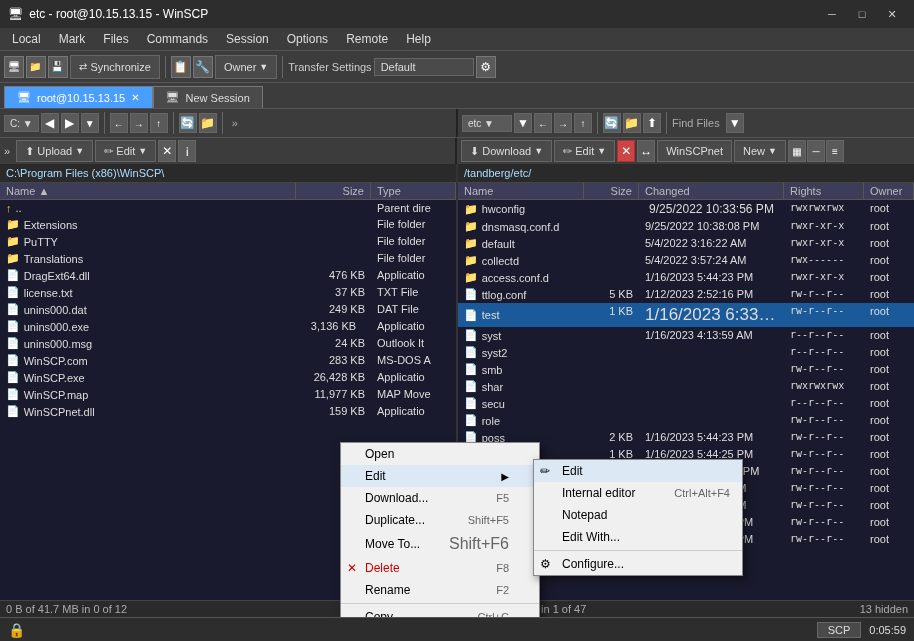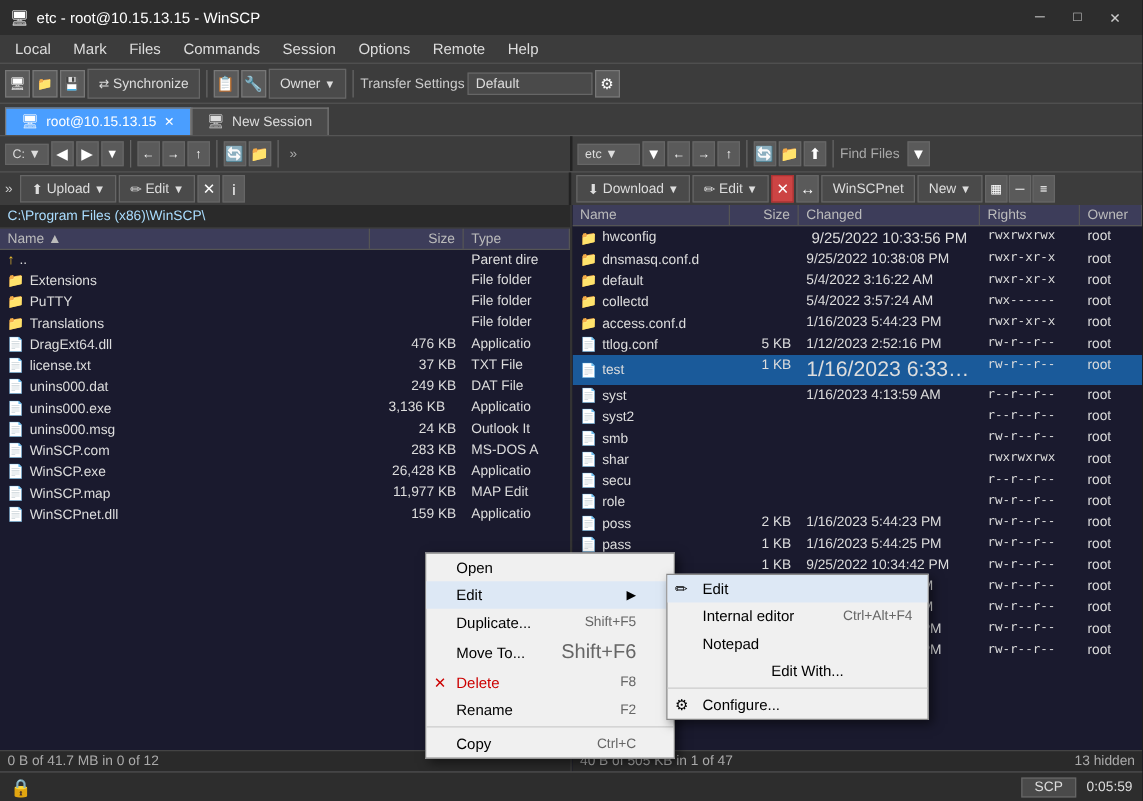--- a/index.html
+++ b/index.html
@@ -323,35 +323,36 @@
     </div>
     <div class="file-cell size" style="width:75px;text-align:right;">26,428 KB</div>
     <div class="file-cell type" style="width:85px;">Applicatio</div>
   </div>
           <div class="file-row">
     <div class="file-cell name" style="flex:1;display:flex;align-items:center;">
       <span style="color:#87ceeb;margin-right:4px;">📄</span>
       <span>WinSCP.map</span>
     </div>
     <div class="file-cell size" style="width:75px;text-align:right;">11,977 KB</div>
-    <div class="file-cell type" style="width:85px;">MAP Edit</div>
+    <div class="file-cell type" style="width:85px;">MAP Move</div>
   </div>
           <div class="file-row">
     <div class="file-cell name" style="flex:1;display:flex;align-items:center;">
       <span style="color:#87ceeb;margin-right:4px;">📄</span>
       <span>WinSCPnet.dll</span>
     </div>
     <div class="file-cell size" style="width:75px;text-align:right;">159 KB</div>
     <div class="file-cell type" style="width:85px;">Applicatio</div>
   </div>
         </div>
       <div style="background:#2a2a2a;padding:2px 6px;font-size:11px;color:#aaa;border-top:1px solid #444;flex-shrink:0;">0 B of 41.7 MB in 0 of 12</div>
     </div>
 
     <div class="file-pane file-pane-right" style="flex:1;display:flex;flex-direction:column;">
+      <div class="pane-path" style="background:#2a2a2a;padding:3px 6px;font-size:11px;color:#aaddff;border-bottom:1px solid #444;flex-shrink:0;">/tandberg/etc/</div>
       <div class="pane-header-row">
         <div class="col-h" style="flex:1;">Name</div>
         <div class="col-h" style="width:55px;text-align:right;">Size</div>
         <div class="col-h" style="width:145px;">Changed</div>
         <div class="col-h" style="width:80px;">Rights</div>
         <div class="col-h" style="width:50px;">Owner</div>
       </div>
       <div class="file-list" id="right-files" style="overflow-y:auto;flex:1;">
           <div class="file-row">
     <div class="file-cell" style="flex:1;display:flex;align-items:center;">
@@ -562,20 +563,24 @@
 
     <div id="ctx-menu" style="position:absolute;top:278px;left:340px;background:#f0f0f0;border:1px solid #888;box-shadow:3px 3px 8px rgba(0,0,0,0.5);z-index:100;min-width:200px;">
       <div class="ctx-item" style="padding:4px 30px 4px 24px;font-size:12px;color:#000;cursor:pointer;position:relative;">
         <span>Open</span>
       </div>
       <div class="ctx-item ctx-selected" style="padding:4px 30px 4px 24px;font-size:12px;color:#000;cursor:pointer;background:#dde8f5;display:flex;justify-content:space-between;align-items:center;">
         <span>Edit</span>
         <span style="font-size:10px;">▶</span>
       </div>
       <div class="ctx-item" style="padding:4px 30px 4px 24px;font-size:12px;color:#000;cursor:pointer;display:flex;justify-content:space-between;">
+        <span>Download...</span>
+        <span style="color:#666;font-size:11px;">F5</span>
+      </div>
+      <div class="ctx-item" style="padding:4px 30px 4px 24px;font-size:12px;color:#000;cursor:pointer;display:flex;justify-content:space-between;">
         <span>Duplicate...</span>
         <span style="color:#666;font-size:11px;">Shift+F5</span>
       </div>
       <div class="ctx-item" style="padding:4px 30px 4px 24px;font-size:12px;color:#000;cursor:pointer;display:flex;justify-content:space-between;">
         <span>Move To...</span>
         <span style="color:#666;font-size:16px;">Shift+F6</span>
       </div>
       <div style="display:flex;align-items:center;padding:4px 30px 4px 24px;font-size:12px;color:#c00;cursor:pointer;position:relative;">
         <span style="position:absolute;left:6px;color:#c00;">✕</span>
         <span>Delete</span>
@@ -598,21 +603,21 @@
         <span style="position:absolute;left:6px;">✏</span>
         <span>Edit</span>
       </div>
       <div style="display:flex;align-items:center;justify-content:space-between;padding:4px 12px 4px 28px;font-size:12px;color:#000;cursor:pointer;">
         <span>Internal editor</span>
         <span style="color:#666;font-size:11px;">Ctrl+Alt+F4</span>
       </div>
       <div style="padding:4px 12px 4px 28px;font-size:12px;color:#000;cursor:pointer;">
         <span>Notepad</span>
       </div>
-      <div style="padding:4px 12px 4px 28px;font-size:12px;color:#000;cursor:pointer;text-align:center;">
+      <div style="padding:4px 12px 4px 28px;font-size:12px;color:#000;cursor:pointer;">
         <span>Edit With...</span>
       </div>
       <div style="height:1px;background:#ccc;margin:2px 0;"></div>
       <div style="display:flex;align-items:center;padding:4px 12px 4px 28px;font-size:12px;color:#000;cursor:pointer;position:relative;">
         <span style="position:absolute;left:6px;">⚙</span>
         <span>Configure...</span>
       </div>
     </div>
 
   </div>

